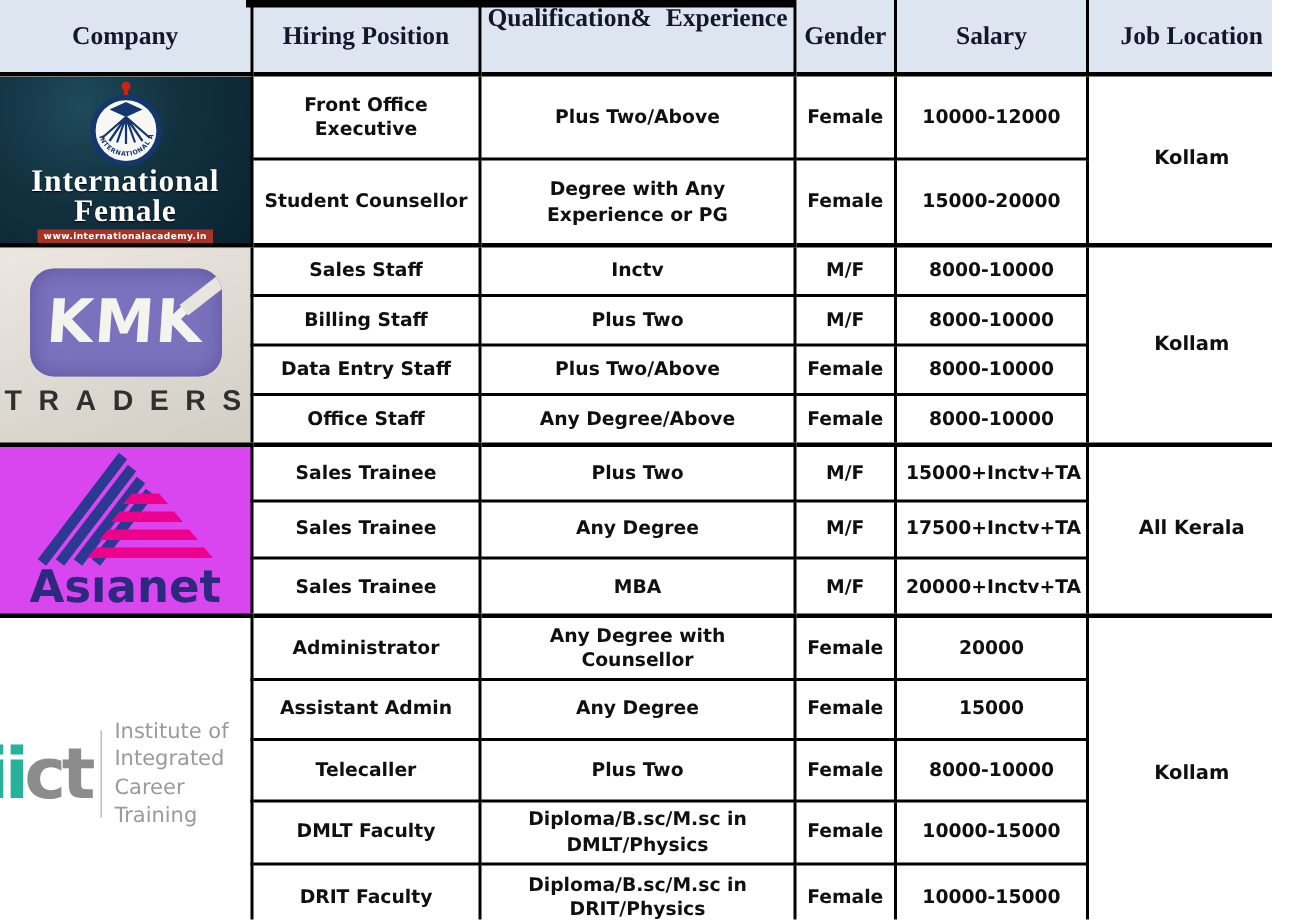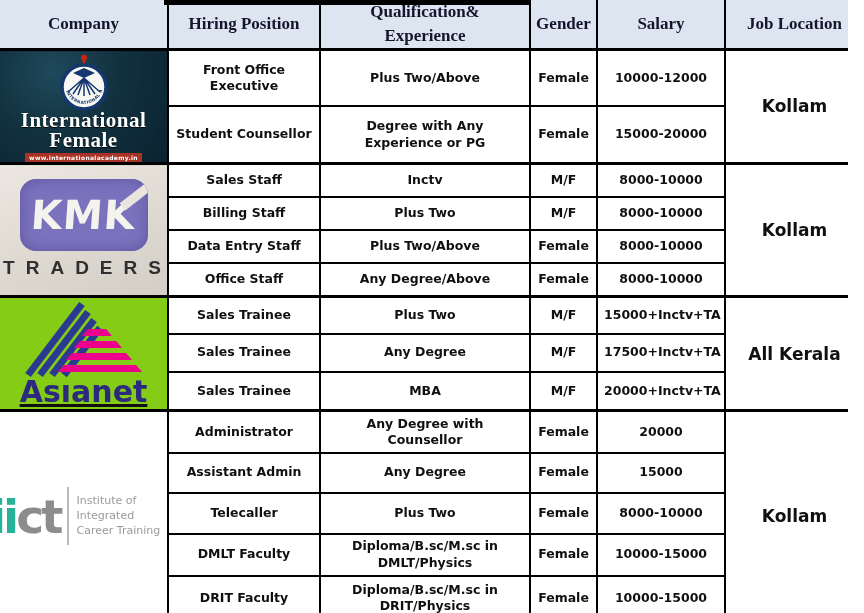--- a/index.html
+++ b/index.html
@@ -12,24 +12,24 @@
   col.c-gen { width:67px; } col.c-sal { width:128px; } col.c-loc { width:139px; }
 
   th, td { border:2px solid #000; text-align:center; vertical-align:middle; overflow:hidden; }
   th:first-child, td.logo-cell { border-left:none; }
 
   thead th {
     background:#dde6f0; border-top:none; border-bottom:3px solid #000;
     font-family:"Liberation Serif","DejaVu Serif",serif;
     font-size:17px; font-weight:bold; color:#15152e; height:48px; padding:0 4px;
   }
-  .qual-wrap { display:flex; flex-direction:column; justify-content:space-between; height:44px; padding:1px 0 2px; }
+  .qual-wrap { display:flex; flex-direction:row; justify-content:space-between; height:44px; padding:1px 0 2px; }
 
   tbody td { background:#fff; font-weight:bold; font-size:12.5px; color:#101010; padding:2px 6px; line-height:1.3; }
-  tbody td.loc { font-size:17px;text-align:center; }
+  tbody td.loc { font-size:13px;text-align:center; }
   tr.block-start td { border-top:3px solid #000; }
   tbody tr:last-child td { border-bottom:4px solid #000; }
 
   tr.h53{height:53px} tr.h54{height:54px} tr.h33{height:33px} tr.h34{height:34px}
   tr.h37{height:37px} tr.h38{height:38px} tr.h39{height:39px}
   tr.h40{height:40px} tr.h41{height:41px} tr.h42{height:42px} tr.h46{height:46px}
 
   td.logo-cell { padding:0; }
 
   
@@ -47,33 +47,33 @@
              display:flex; align-items:center; justify-content:center;
              box-shadow:inset 0 0 14px #5d549e; overflow:hidden; }
   .kmk-box .mark { color:#f4f3ee; font-size:40px; font-weight:bold; letter-spacing:1px;
                    transform:skewX(-4deg); font-family:"DejaVu Sans",sans-serif; }
   .kmk-slash { position:absolute; top:-4px; right:-8px; width:46px; height:9px;
                background:#e9e5de; transform:rotate(-38deg); transform-origin:right top; }
   .kmk-traders { margin-top:5px; font-size:19px; color:#2f2f2f; letter-spacing:11px; text-indent:8px;
                  font-family:"Liberation Sans",sans-serif; }
 
   
-  .asianet-cell { background:#84cc16;text-decoration:underline; }
+  .asianet-cell { background:#d946ef; }
   .asianet-inner { display:flex; flex-direction:column; align-items:center; justify-content:center; height:100%; }
   .asianet-word { font-size:30px; font-weight:bold; color:#2b2a7e; letter-spacing:0; line-height:1; margin-top:-2px;
                   font-family:"DejaVu Sans",sans-serif; }
 
   
   .iict-cell { background:#fff; }
   .iict-inner { display:flex; align-items:center; justify-content:flex-start; height:100%; margin-left:-10px; }
   .iict-word { font-size:47px; font-weight:bold; letter-spacing:-3px; color:#8c8c8c; line-height:1;
                font-family:"DejaVu Sans",sans-serif; }
   .iict-word .teal { color:#27b299; }
   .iict-divider { width:2px; height:58px; background:#bcbcbc; margin:0 8px 0 6px; }
-  .iict-tagline { text-align:left; font-size:11px; color:#9a9a9a; line-height:1.35; font-weight:normal; }
+  .iict-tagline { text-align:left; font-size:14px; color:#9a9a9a; line-height:1.35; font-weight:normal; }
 
   .top-strip { position:absolute; left:164px; top:0; width:366px; height:5px; background:#000; }
 </style>
 </head>
 <body>
 
 <div class="page">
   <div class="top-strip"></div>
 
   <table class="jobs">

